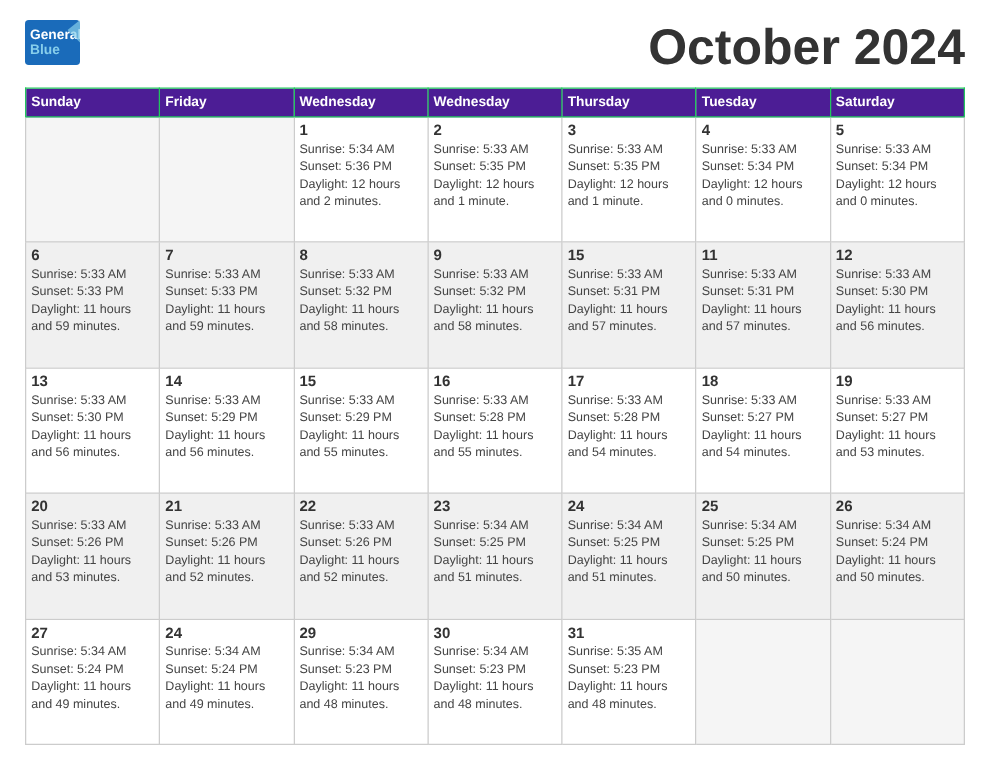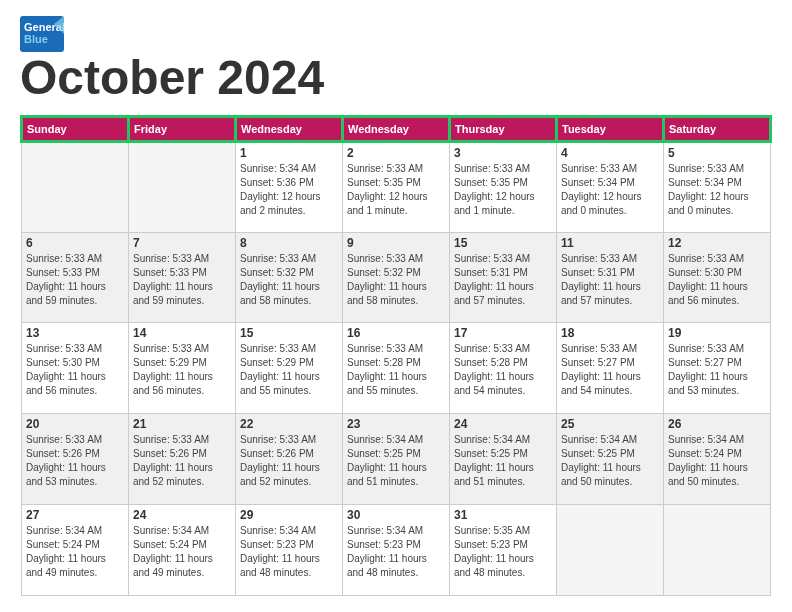--- a/index.html
+++ b/index.html
@@ -15,55 +15,54 @@
       height: 612px;
       padding: 16px 20px;
       display: flex;
       flex-direction: column;
     }
     .header {
       display: flex;
       justify-content: space-between;
       align-items: flex-start;
       margin-bottom: 10px;
-      flex-direction: column;
     }
     .logo-wrapper {
       display: flex;
       align-items: center;
       gap: 4px;
     }
     .title-section {
       text-align: right;
     }
     .month-title {
-      font-size: 48px;
+      font-size: 40px;
       font-weight: bold;
       color: #333;
       line-height: 1.1;
     }
     .location-title {
       font-size: 14px;
       color: #555;
       font-weight: normal;
     }
     .calendar {
       flex: 1;
       border-collapse: collapse;
       width: 100%;
       table-layout: fixed;
     }
     .calendar th {
-      background: #be185d;
+      background: #4c1d95;
       color: #fff;
       font-size: 11px;
       font-weight: bold;
       padding: 5px 4px;
       text-align: left;
-      border: 3px solid #22c55e;
+      border: 1px solid #22c55e;
     }
     .calendar td {
       border: 1px solid #ccc;
       vertical-align: top;
       padding: 3px 4px;
       font-size: 9.5px;
       color: #333;
       background: #fff;
       height: 88px;
     }

